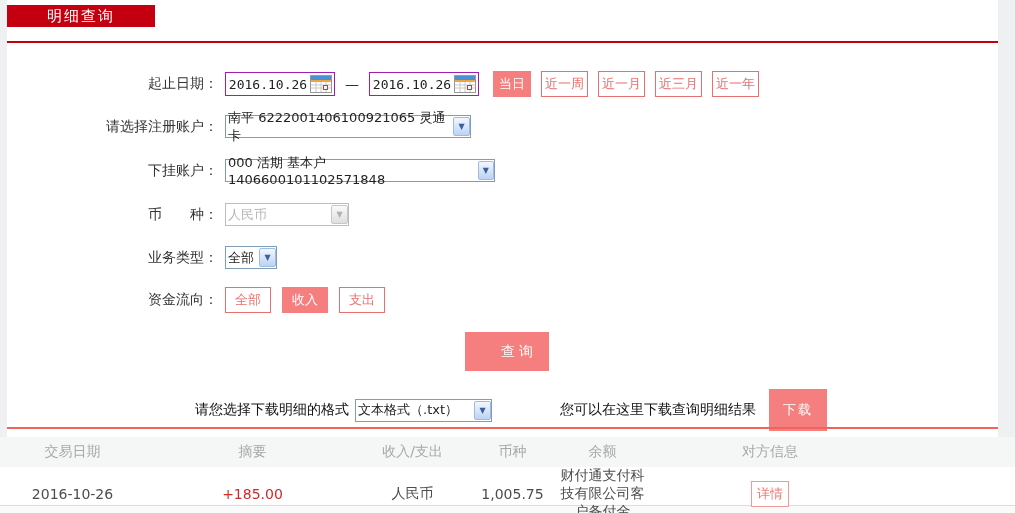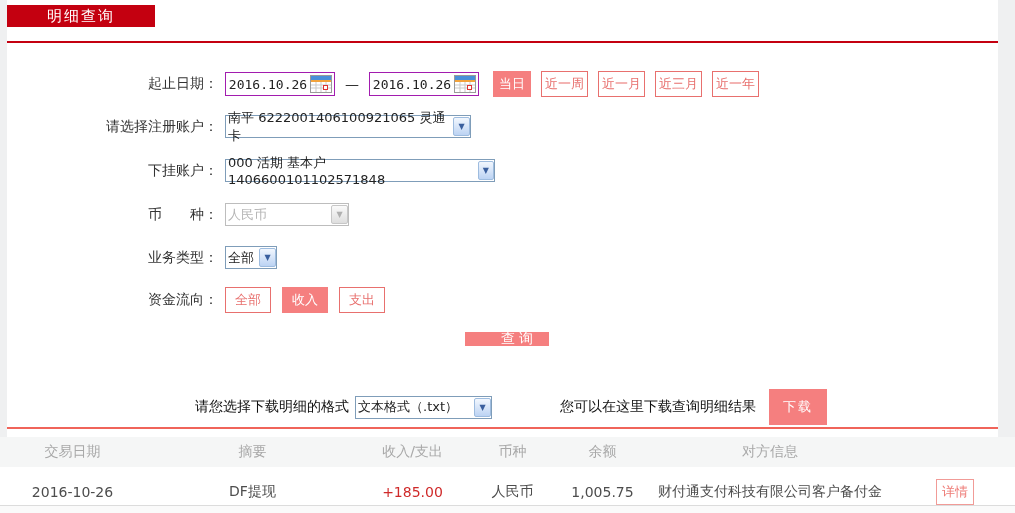--- a/index.html
+++ b/index.html
@@ -53,27 +53,27 @@
     margin-left:auto; width:17px; height:19px; border:1px solid #9ebcdf; border-radius:2px;
     background:linear-gradient(#f2f7fe,#bcd3f3);
     display:flex; align-items:center; justify-content:center;
     color:#3a5f9e; font-size:8px;
   }
   .select.disabled { border-color:#bdbdbd; color:#b5b5b5; }
   .select.disabled .arrow {
     border-color:#c7c7c7; background:linear-gradient(#fafafa,#dedede); color:#b0b0b0;
   }
 
-  .query-btn { position:absolute; left:458px; top:332px; width:84px; height:14px; font-size:14px; letter-spacing:4px;padding-left:24px; }
+  .query-btn { position:absolute; left:458px; top:332px; width:84px; height:39px; font-size:14px; letter-spacing:4px;padding-left:24px; }
 
   .dl-row { position:absolute; left:188px; top:389px; display:flex; align-items:center; }
   .dl-label { font-size:14px; color:#111; }
   .dl-select { width:137px; margin-left:6px; }
   .dl-hint { font-size:14px; color:#111; margin-left:68px; }
-  .dl-btn { width:58px; height:36px; margin-left:13px; letter-spacing:2px; }
+  .dl-btn { width:58px; height:42px; margin-left:13px; letter-spacing:2px; }
 
   .redline { position:absolute; left:7px; top:427px; width:991px; height:2px; background:#f0645a; }
 
   .tablewrap { position:absolute; left:0; top:437px; width:1015px; }
   .tgrid {
     display:grid; grid-template-columns:145px 215px 105px 95px 85px 250px 120px;
     align-items:center;
   }
   .thead { height:30px; background:#f5f6f6; color:#a8a8a8; font-size:14px; }
   .thead div { text-align:center; }
@@ -215,21 +215,20 @@
     <div>交易日期</div>
     <div>摘要</div>
     <div>收入/支出</div>
     <div>币种</div>
     <div>余额</div>
     <div>对方信息</div>
     <div></div>
   </div>
   <div class="tgrid trow">
     <div class="cell">2016-10-26</div>
-    <div class="cell">DF提现</div>
     <div class="cell amount">+185.00</div>
     <div class="cell">人民币</div>
     <div class="cell">1,005.75</div>
     <div class="cell">财付通支付科技有限公司客户备付金</div>
     <div class="cell">
       <button class="detail-btn">详情</button>
     </div>
   </div>
   <div class="tfoot"></div>
 </div>

